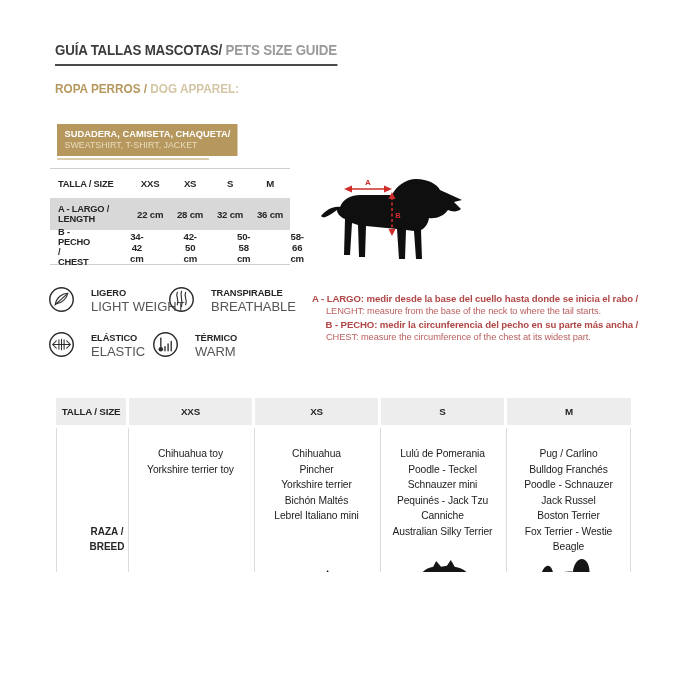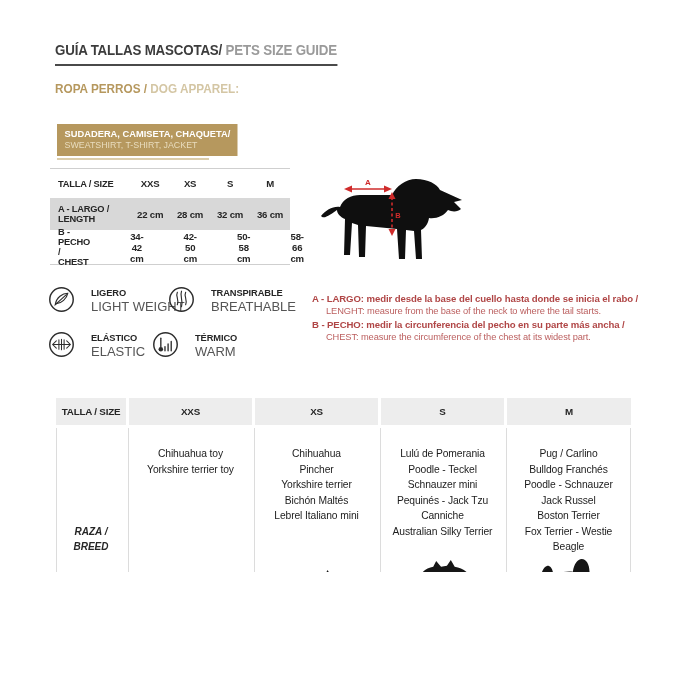--- a/index.html
+++ b/index.html
@@ -40,33 +40,33 @@
   .feature{position:absolute;display:flex;gap:16px;}
   .f1{left:48px;top:286px;} .f2{left:168px;top:286px;}
   .f3{left:48px;top:331px;} .f4{left:152px;top:331px;}
   .fe-icon{width:27px;height:27px;flex:0 0 auto;}
   .fe-text{padding-top:2px;line-height:1.2;}
   .fe-es{font-size:9.3px;font-weight:bold;letter-spacing:-0.1px;}
   .fe-en{font-size:13px;color:#555;}
 
   
   .notes{position:absolute;left:312px;top:292px;line-height:13px;letter-spacing:-0.1px;white-space:nowrap;}
-  .note-es{font-size:9.6px;font-weight:bold;color:#b04646;}
+  .note-es{font-size:9.6px;font-weight:bold;color:#b04646;text-align:right;}
   .note-en{font-size:9.3px;color:#bb5e5e;padding-left:14px;}
 
   
   .bth{position:absolute;top:398px;height:27px;line-height:27px;background:#ededed;
        text-align:center;font-size:9.8px;font-weight:bold;letter-spacing:-0.2px;}
   .bth0{left:56px;width:70px;} .bth1{left:129px;width:123px;} .bth2{left:255px;width:123px;}
   .bth3{left:381px;width:123px;} .bth4{left:507px;width:124px;}
   .vline{position:absolute;top:428px;height:217px;width:1px;background:#dcdcdc;}
   .v0{left:56px;} .v1{left:128px;} .v2{left:254px;} .v3{left:380px;} .v4{left:506px;} .v5{left:630px;}
   .bt-bottom{position:absolute;left:56px;top:645px;width:575px;height:1px;background:#dcdcdc;}
-  .raza{position:absolute;left:56px;top:524px;width:70px;text-align:center;
-        font-size:10px;font-weight:bold;line-height:15px;font-style:italic;}
+  .raza{position:absolute;left:72px;top:524px;width:70px;text-align:center;
+        font-size:10px;font-weight:bold;line-height:15px;}
   .bcol{position:absolute;top:446px;width:123px;text-align:center;font-size:10.3px;
         line-height:15.5px;color:#1c1c1c;letter-spacing:-0.1px;}
   .c0{left:129px;} .c1{left:255px;} .c2{left:381px;} .c3{left:507px;}
   .dogsvg{position:absolute;}
   .dog-xxs{left:164px;top:578px;width:52px;height:62px;}
   .dog-xs{left:272px;top:566px;width:86px;height:74px;}
   .dog-s{left:398px;top:560px;width:90px;height:80px;}
   .dog-m{left:516px;top:556px;width:104px;height:84px;}
 </style>
 </head>

